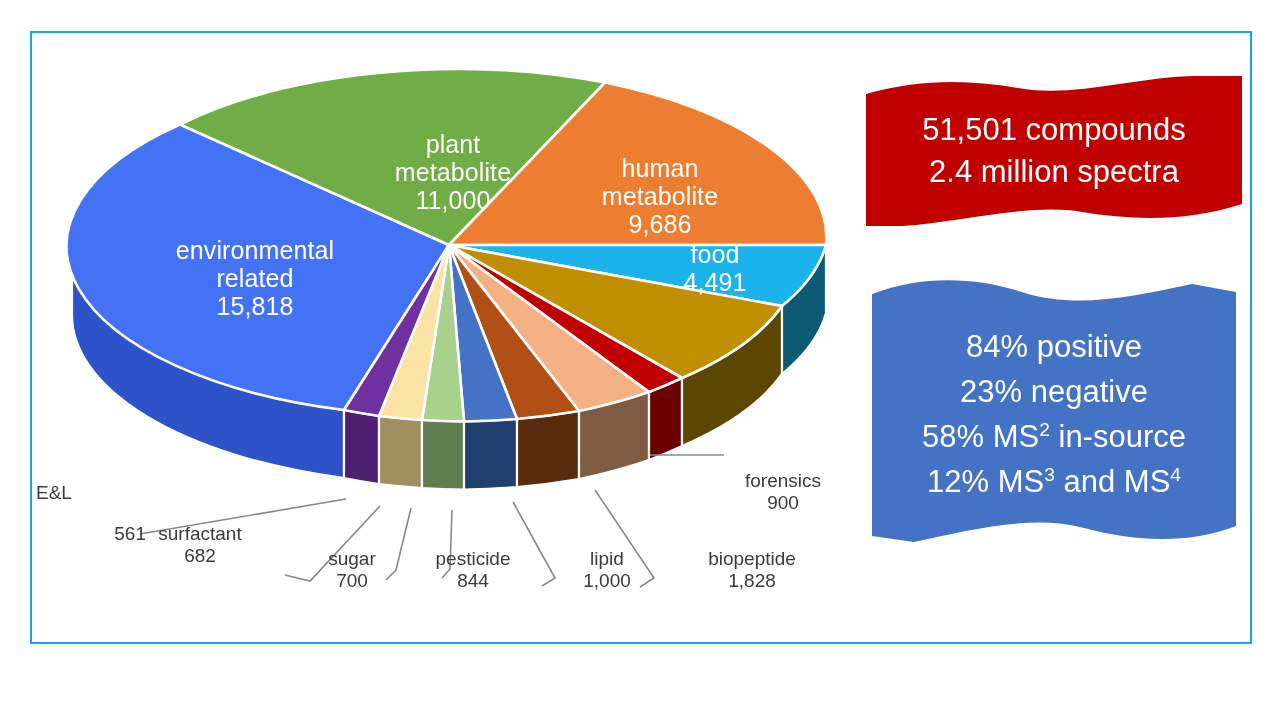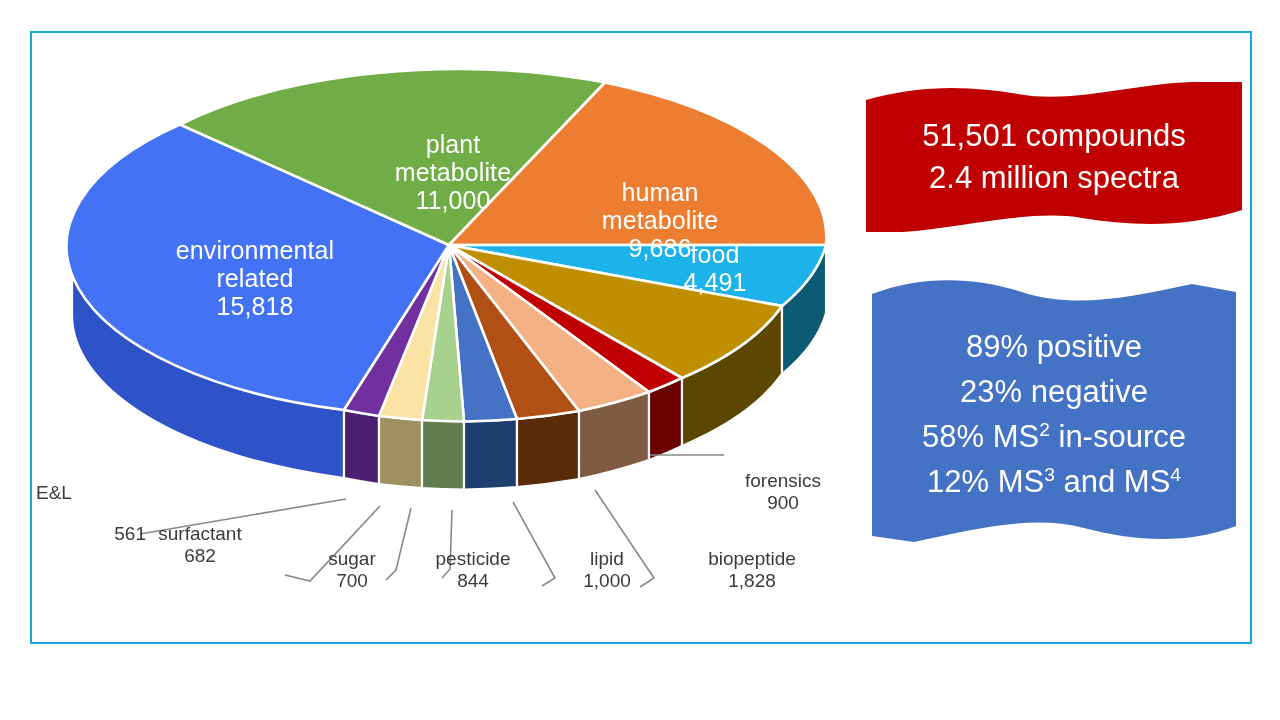--- a/index.html
+++ b/index.html
@@ -58,21 +58,21 @@
     align-items:center;
     justify-content:center;
     color:#ffffff;
     text-align:center;
   }
   .banner svg{position:absolute;left:0;top:0;}
   .banner .btext{position:relative;z-index:2;width:100%;}
   .banner .bline{display:block;white-space:nowrap;}
 
   #banner-red{
-    left:862px;top:78px;width:384px;height:158px;align-items:flex-end;
+    left:862px;top:72px;width:384px;height:158px;align-items:flex-end;
   }
   #banner-red .bline{font-size:31px;line-height:1.36;}
 
   #banner-blue{
     left:862px;top:278px;width:384px;height:272px;
   }
   #banner-blue .bline{font-size:31px;line-height:1.46;}
   sup{font-size:.62em;vertical-align:super;line-height:0;}
 </style>
 </head>
@@ -157,21 +157,21 @@
         <path d="M 620 415 L 694 415"></path>
       </g>
     </svg>
 
     <div class="slice-label" style="left:318px;top:90px;width:210px;">
       <div>plant</div>
       <div>metabolite</div>
       <div>11,000</div>
     </div>
 
-    <div class="slice-label" style="left:520px;top:114px;width:220px;margin-top:24px;">
+    <div class="slice-label" style="left:520px;top:114px;width:220px;">
       <div>human</div>
       <div>metabolite</div>
       <div>9,686</div>
     </div>
 
     <div class="slice-label" style="left:610px;top:200px;width:150px;">
       <div>food</div>
       <div>4,491</div>
     </div>
 
@@ -244,20 +244,20 @@
                C 62 -4, 116 0, 160 14
                C 214 32, 272 18, 330 6
                L 374 14
                L 374 248
                C 322 268, 268 262, 222 250
                C 170 236, 108 252, 52 264
                L 10 258
                Z" fill="#4472c4"></path>
     </svg>
     <div class="btext">
-      <span class="bline">89% positive</span>
+      <span class="bline">84% positive</span>
       <span class="bline">23% negative</span>
       <span class="bline"><span>58% MS</span><sup>2</sup><span> in-source</span></span>
       <span class="bline"><span>12% MS</span><sup>3</sup><span> and MS</span><sup>4</sup></span>
     </div>
   </div>
 
 </div>
 
 </body></html>

